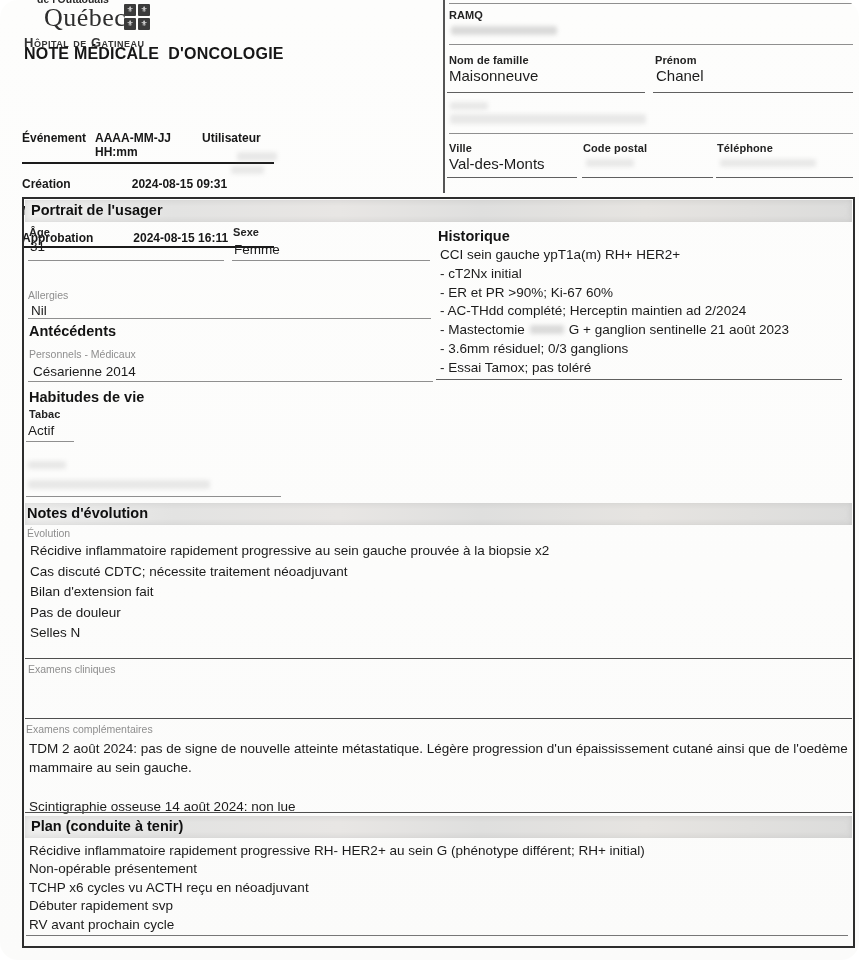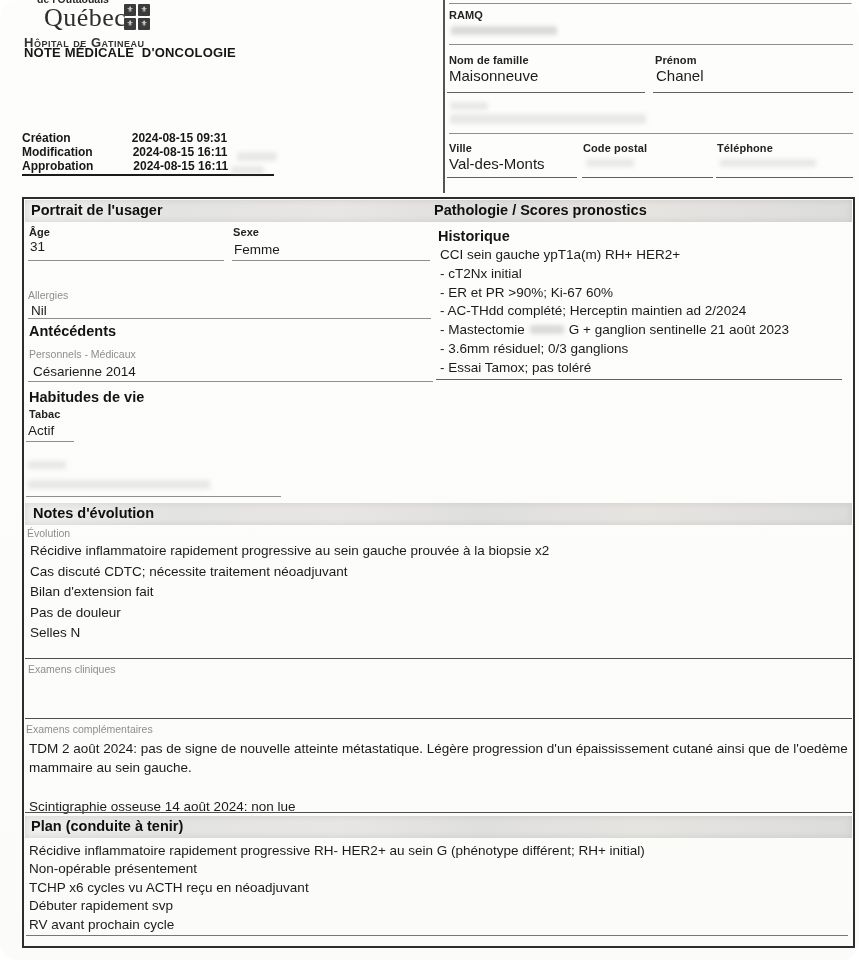--- a/index.html
+++ b/index.html
@@ -49,26 +49,26 @@
   
   .region-clip { left:37px; top:0; width:120px; height:8px; overflow:hidden; }
   .region-clip span { display:block; margin-top:-7px; font-size:10.5px; font-weight:bold; color:#2a2a2a; }
   .qc-word { left:44px; top:3px; font-family:"Liberation Serif", serif; font-size:26px; color:#2e2e2e; letter-spacing:.5px; }
   .qc-flag { left:124px; top:4px; display:grid; grid-template-columns:12px 12px; grid-template-rows:12px 12px; gap:2px; }
   .qc-flag i {
     background:#3b3b3b; display:flex; align-items:center; justify-content:center;
     font-style:normal; color:#ffffff; font-size:8px; line-height:8px; border-radius:1px;
   }
   .hospital { left:24px; top:35px; font-size:13px; font-weight:bold; font-variant:small-caps; letter-spacing:.5px; color:#333; }
-  .doc-title { left:24px; top:45px; font-size:13px; font-weight:bold; color:#161616; white-space:pre; letter-spacing:.2px; }
+  .doc-title { left:24px; top:45px; font-size:16px; font-weight:bold; color:#161616; white-space:pre; letter-spacing:.2px; }
 
   
   .etable { left:22px; top:131px; width:252px; font-size:12px; color:#171717; }
   .etable .hdr { display:flex; font-weight:bold; padding-bottom:3px; border-bottom:2px solid #1b1b1b; }
-  .etable .erow { display:flex; font-weight:bold; line-height:12.8px; padding-top:1px;gap:40px; }
+  .etable .erow { display:flex; font-weight:bold; line-height:12.8px; padding-top:14px;gap:40px; }
   .etable .erow:last-child { padding-bottom:2px; border-bottom:2px solid #1b1b1b; }
   .col-ev { width:73px; } .col-dt { width:107px; } .col-us { flex:1; }
 
   
   .vdivider { left:443px; top:0; width:2px; height:193px; background:#555; }
 
   
   .mainbox { left:22px; top:197px; width:833px; height:751px; border:2px solid #2d2d2d; background:transparent; }
 </style>
 </head>
@@ -83,20 +83,25 @@
   <div class="abs qc-flag">
     <i>⚜</i>
     <i>⚜</i>
     <i>⚜</i>
     <i>⚜</i>
   </div>
   <div class="abs hospital">Hôpital de Gatineau</div>
   <div class="abs doc-title">NOTE MÉDICALE  D'ONCOLOGIE</div>
 
   <div class="abs etable">
+    <div class="hdr">
+      <span class="col-ev">Événement</span>
+      <span class="col-dt">AAAA-MM-JJ HH:mm</span>
+      <span class="col-us">Utilisateur</span>
+    </div>
     <div class="erow">
       <span class="col-ev">Création</span>
       <span class="col-dt">2024-08-15 09:31</span>
       <span class="col-us"></span>
     </div>
     <div class="erow">
       <span class="col-ev">Modification</span>
       <span class="col-dt">2024-08-15 16:11</span>
       <span class="col-us"></span>
     </div>
@@ -139,21 +144,20 @@
 
     <div class="abs lbl" style="left:268px; top:142px;">Téléphone</div>
     <div class="redact faint" style="left:271px; top:159px; width:96px; height:8px;"></div>
     <div class="abs dline" style="left:267px; top:177px; width:137px;"></div>
   </div>
 
   <div class="abs mainbox">
 
     <div class="abs band" style="top:1px;">
       <span class="bandtitle" style="left:6px;">Portrait de l'usager</span>
-      <span class="bandtitle" style="left:409px;">Pathologie / Scores pronostics</span>
     </div>
 
     <div class="abs lbl" style="left:5px; top:27px;">Âge</div>
     <div class="abs val" style="left:6px; top:40px;">31</div>
     <div class="abs fline" style="left:4px; top:61px; width:196px;"></div>
 
     <div class="abs lbl" style="left:209px; top:27px;">Sexe</div>
     <div class="abs val" style="left:210px; top:43px;">Femme</div>
     <div class="abs fline" style="left:208px; top:61px; width:198px;"></div>
 
@@ -181,21 +185,21 @@
       <div>- cT2Nx initial</div>
       <div>- ER et PR &gt;90%; Ki-67 60%</div>
       <div>- AC-THdd complété; Herceptin maintien ad 2/2024</div>
       <div><span>- Mastectomie</span><span class="redact-inline"></span><span>G + ganglion sentinelle 21 août 2023</span></div>
       <div>- 3.6mm résiduel; 0/3 ganglions</div>
       <div>- Essai Tamox; pas toléré</div>
     </div>
     <div class="abs dline" style="left:412px; top:180px; width:406px;"></div>
 
     <div class="abs band" style="top:304px;">
-      <span class="bandtitle" style="left:8px;text-align:right;">Notes d'évolution</span>
+      <span class="bandtitle" style="left:2px;text-align:right;">Notes d'évolution</span>
     </div>
     <div class="abs glbl" style="left:3px; top:328px;">Évolution</div>
     <div class="abs txt" style="left:6px; top:342px; width:750px;">
       <div>Récidive inflammatoire rapidement progressive au sein gauche prouvée à la biopsie x2</div>
       <div>Cas discuté CDTC; nécessite traitement néoadjuvant</div>
       <div>Bilan d'extension fait</div>
       <div>Pas de douleur</div>
       <div>Selles N</div>
     </div>
     <div class="abs sdiv" style="left:1px; right:1px; top:459px;"></div>

